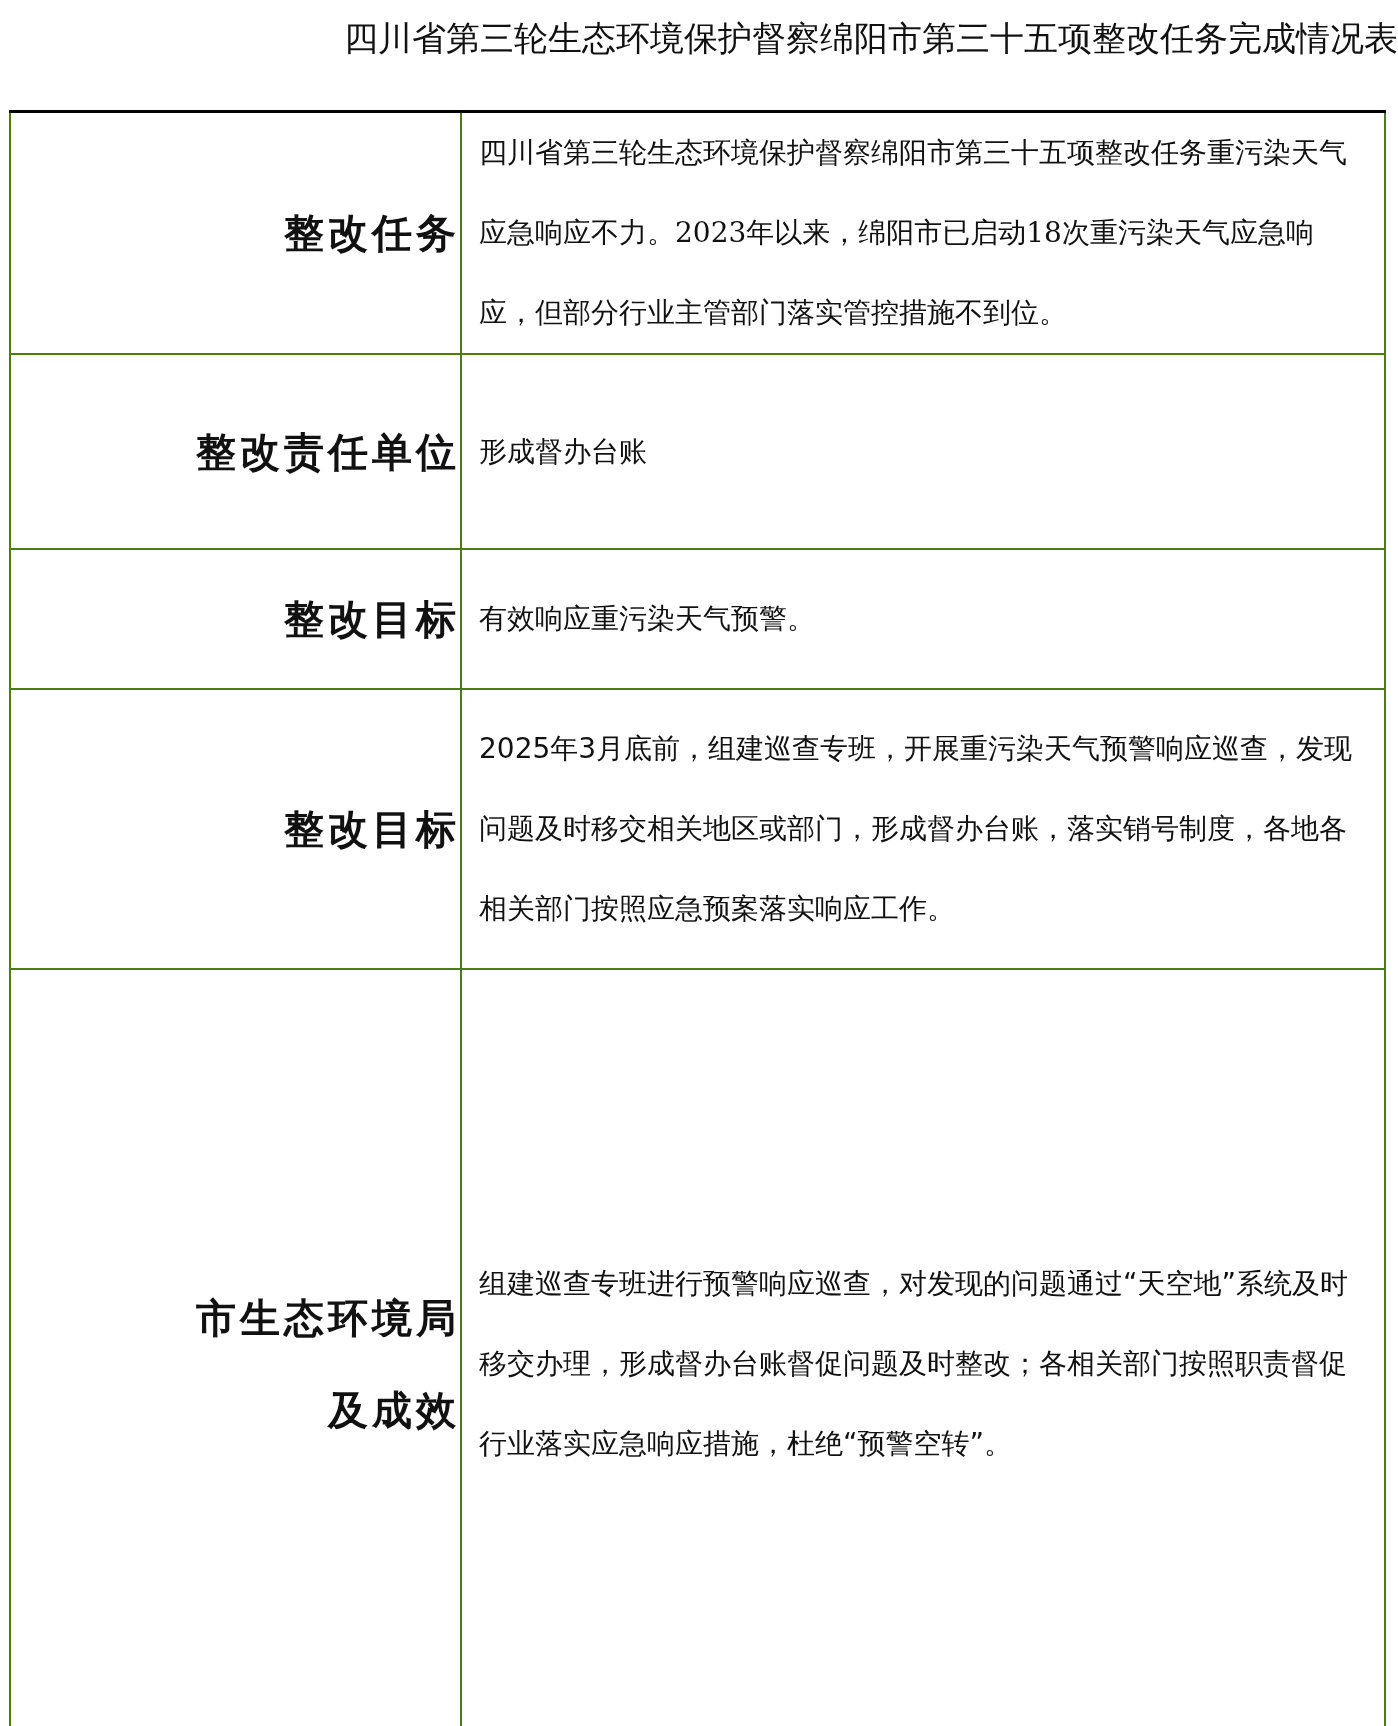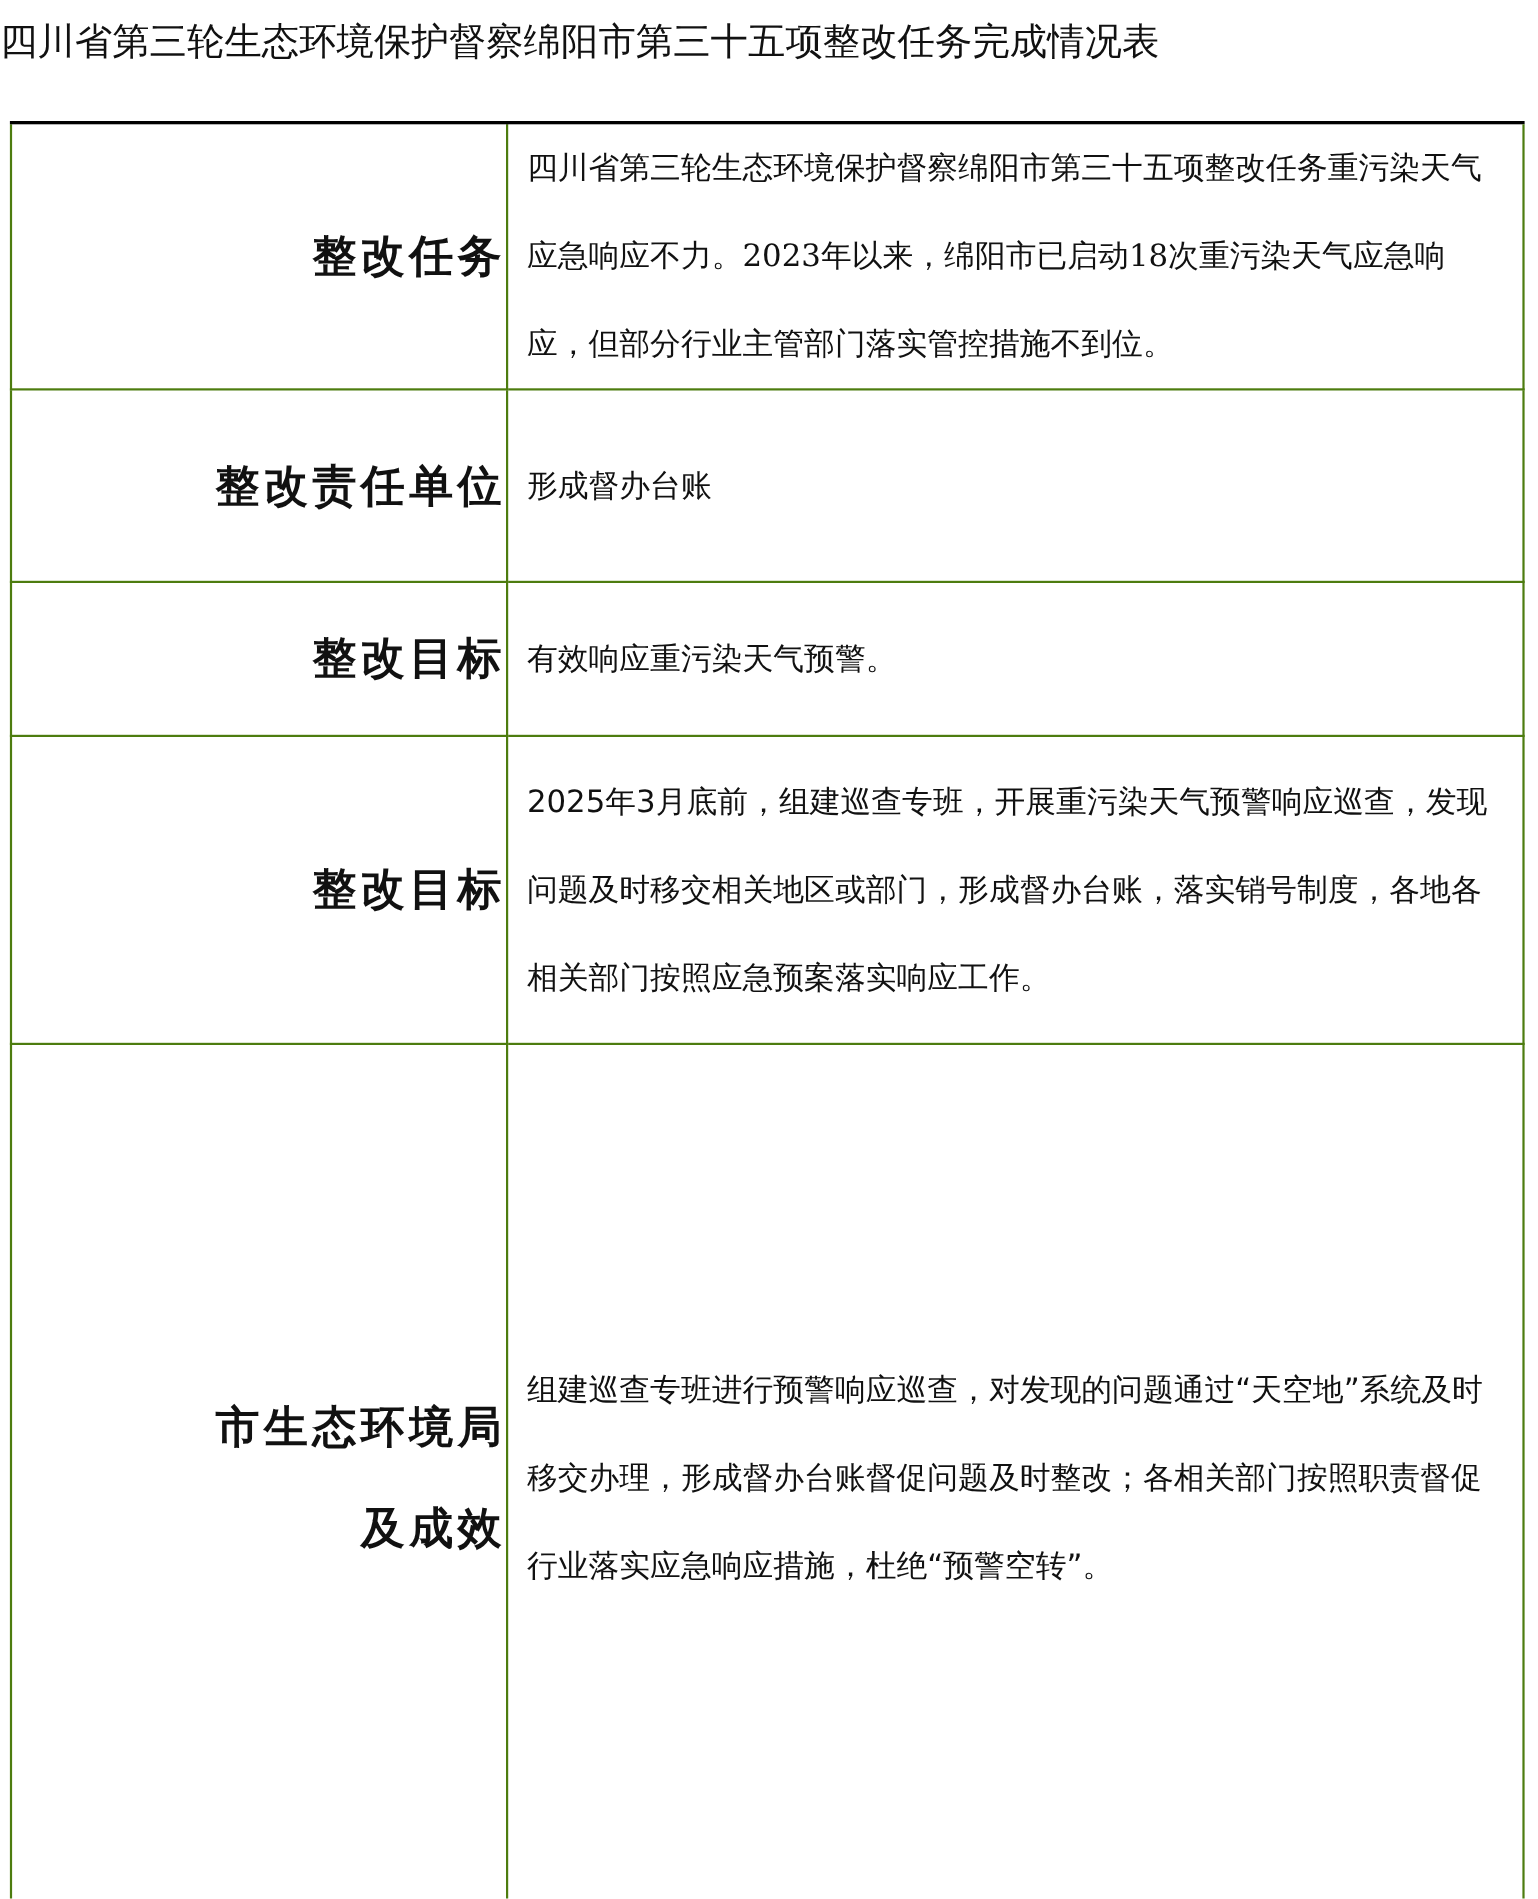--- a/index.html
+++ b/index.html
@@ -1,30 +1,30 @@
 <!DOCTYPE html>
 <html><head>
 <meta charset="utf-8">
 <style>
   html, body { margin: 0; padding: 0; background: #ffffff; }
   body { width: 1398px; height: 1726px; position: relative; overflow: hidden;
          font-family: "DejaVu Sans", "Liberation Sans", sans-serif; color: #111; }
-  .title { position: absolute; top: 14px; left: 0; width: 1398px; text-align: left;
+  .title { position: absolute; top: 14px; left: 0; width: 1398px; text-align: right;
            font-size: 34px; line-height: 48px; letter-spacing: 0px; color: #111; }
   .tbl { position: absolute; left: 9px; top: 110px; width: 1377px;
          border-collapse: collapse; table-layout: fixed;
          border-top: 3px solid #000; border-bottom: 4px solid #000;
          border-left: 2px solid #000; border-right: 2px solid #000; }
   .tbl td { border: 2px solid #4d7c0f; padding: 0; vertical-align: middle; }
   .label { width: 449px; text-align: right; font-family: "DejaVu Serif", "Liberation Serif", serif;
            font-weight: bold; font-size: 40px; line-height: 92px; letter-spacing: 4px; }
   .content { padding: 0 18px 0 17px !important; font-size: 28px; line-height: 80px; color: #111; }
   .content.serif { font-family: "DejaVu Serif", "Liberation Serif", serif; }
   .r1 { height: 222px; }
-  .r2 { height: 175px; }
+  .r2 { height: 195px; }
   .r3 { height: 140px; }
   .r4 { height: 280px; }
   .r5 { height: 790px; }
 </style>
 </head>
 <body>
 
 <div class="title">四川省第三轮生态环境保护督察绵阳市第三十五项整改任务完成情况表</div>
 
 <table class="tbl">

